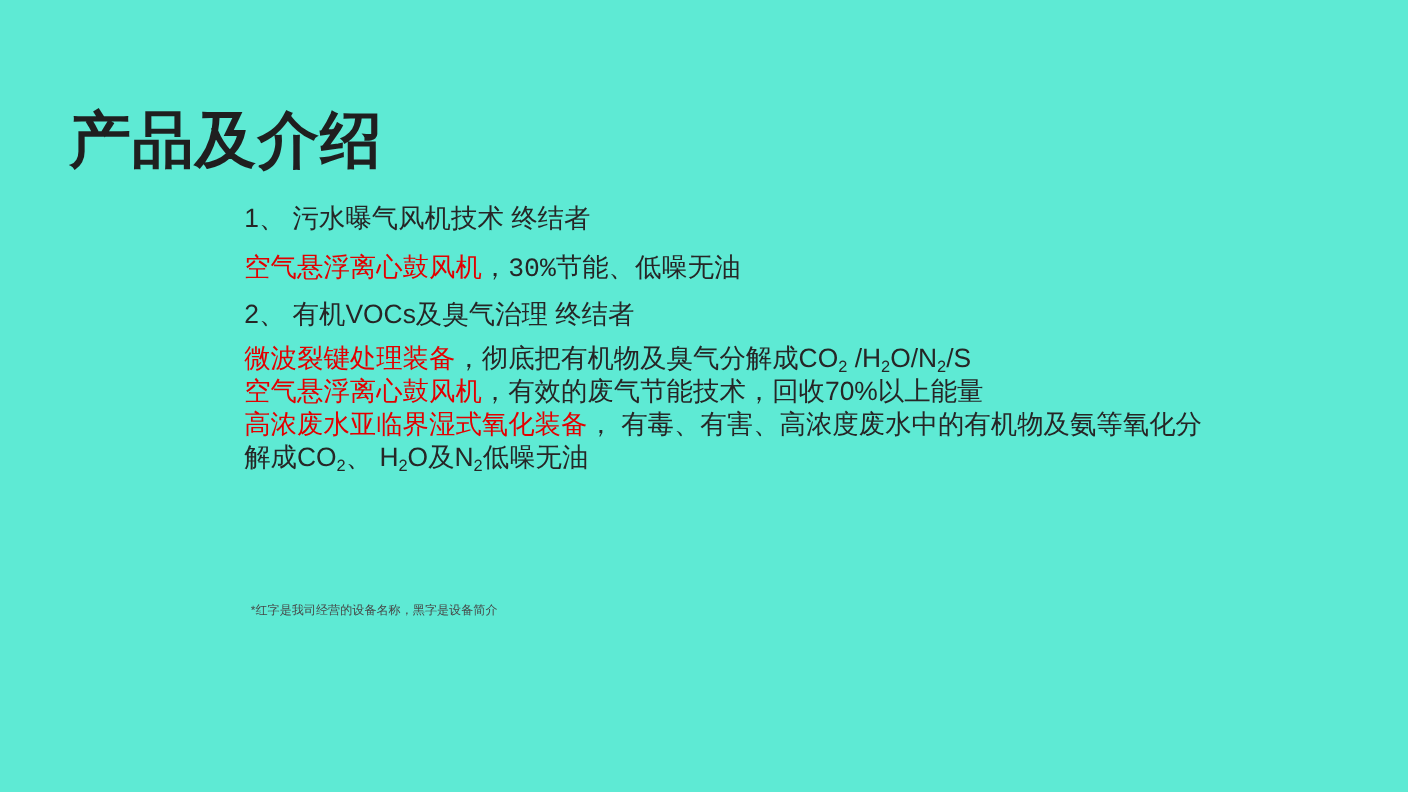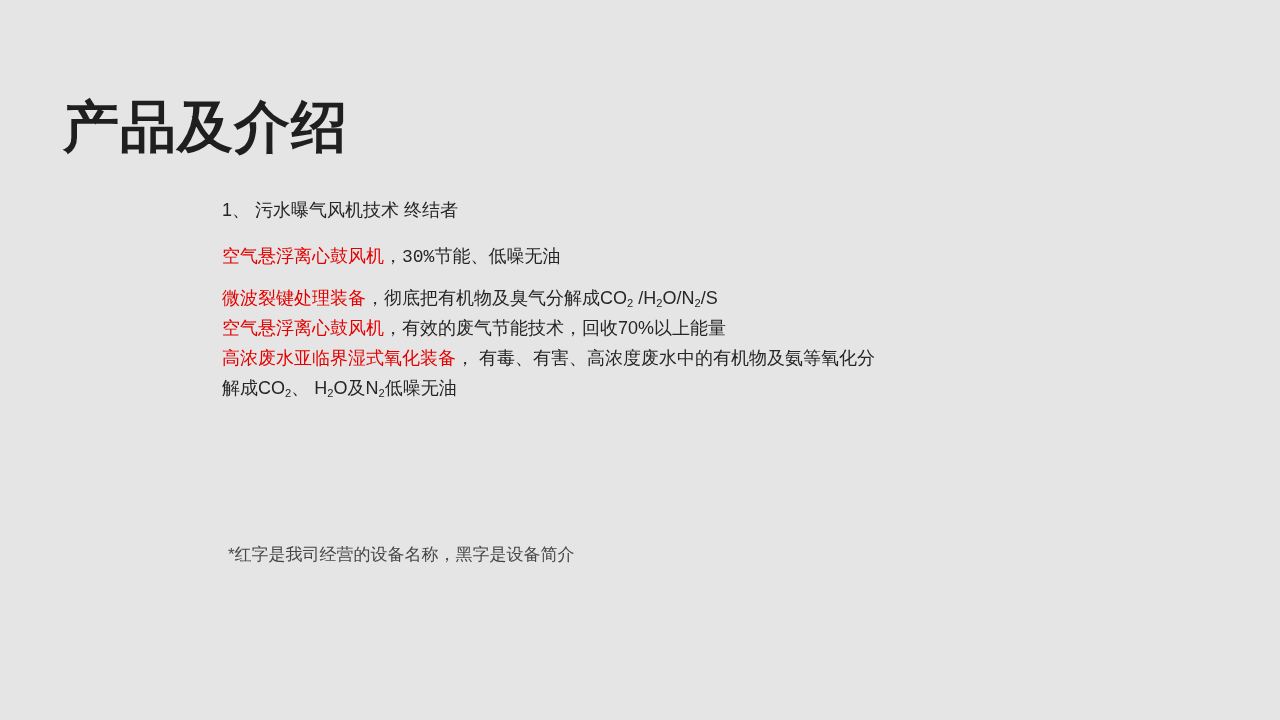--- a/index.html
+++ b/index.html
@@ -8,40 +8,40 @@
     width: 1280px;
     height: 720px;
     background: #ffffff;
     overflow: hidden;
     font-family: "Liberation Sans", "DejaVu Sans", sans-serif;
   }
   .slide {
     position: relative;
     width: 1280px;
     height: 720px;
-    background: #e5e5e5;
+    background: #5eead4;
   }
   .slide-title {
     position: absolute;
     left: 63px;
     top: 58px;
     font-size: 56px;
     line-height: 62px;
     font-weight: 700;
     color: #1f1f1f;
     letter-spacing: 1px;
     white-space: nowrap;
   }
   .body-block {
     position: absolute;
     left: 222px;
-    top: 195px;
+    top: 184px;
     width: 900px;
     color: #262626;
-    font-size: 18px;
+    font-size: 24px;
     line-height: 30px;
     font-weight: 400;
   }
   .body-block p {
     margin: 0;
     white-space: pre-wrap;
   }
   .mb-a { margin-bottom: 17px !important; }
   .mb-b { margin-bottom: 11px !important; font-family: Liberation Mono, monospace; }
   .mb-c { margin-bottom: 10px !important; }
@@ -50,39 +50,40 @@
   }
   sub.chem {
     font-size: 0.62em;
     line-height: 0;
     vertical-align: -0.28em;
   }
   .footnote {
     position: absolute;
     left: 228px;
     top: 543px;
-    font-size: 17px;
+    font-size: 11px;
     line-height: 24px;
     color: #474747;
     white-space: nowrap;
   }
 </style>
 </head>
 <body>
 
 <div class="slide">
 
   <h1 class="slide-title">产品及介绍</h1>
 
   <div class="body-block">
 
     <p class="mb-a"><span>1、 污水曝气风机技术 终结者</span></p>
 
     <p class="mb-b"><span class="red">空气悬浮离心鼓风机</span><span>，30%节能、低噪无油</span></p>
 
+    <p class="mb-c"><span>2、 有机VOCs及臭气治理 终结者</span></p>
 
     <p><span class="red">微波裂键处理装备</span><span>，彻底把有机物及臭气分解成CO</span><sub class="chem">2</sub><span> /H</span><sub class="chem">2</sub><span>O/N</span><sub class="chem">2</sub><span>/S</span></p>
 
 
     <p><span class="red">空气悬浮离心鼓风机</span><span>，有效的废气节能技术，回收70%以上能量</span></p>
 
 
     <p><span class="red">高浓废水亚临界湿式氧化装备</span><span>， 有毒、有害、高浓度废水中的有机物及氨等氧化分</span></p>
 
     <p><span>解成CO</span><sub class="chem">2</sub><span>、 H</span><sub class="chem">2</sub><span>O及N</span><sub class="chem">2</sub><span>低噪无油</span></p>

